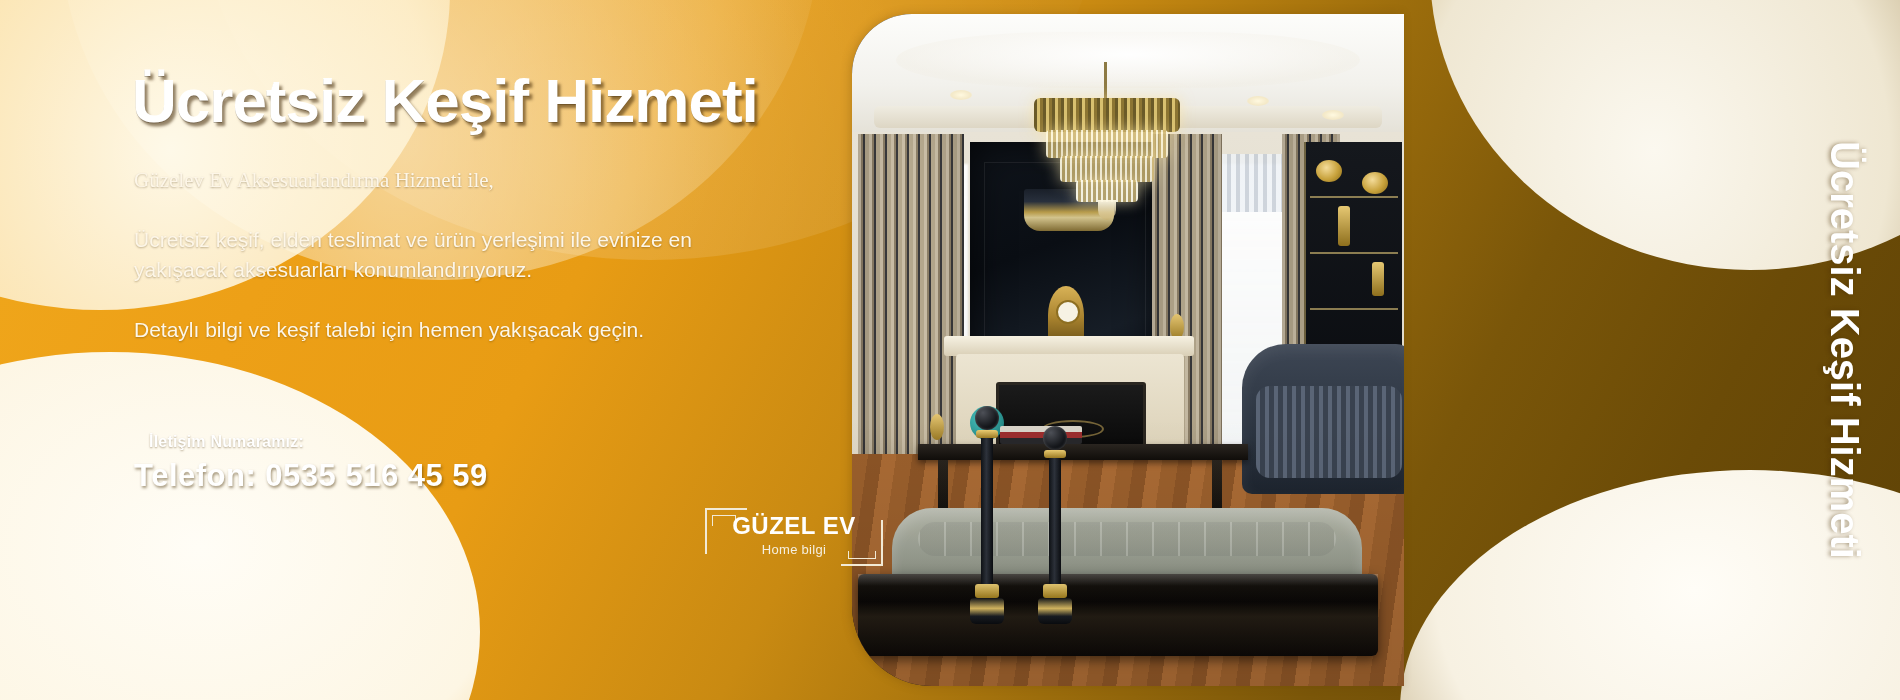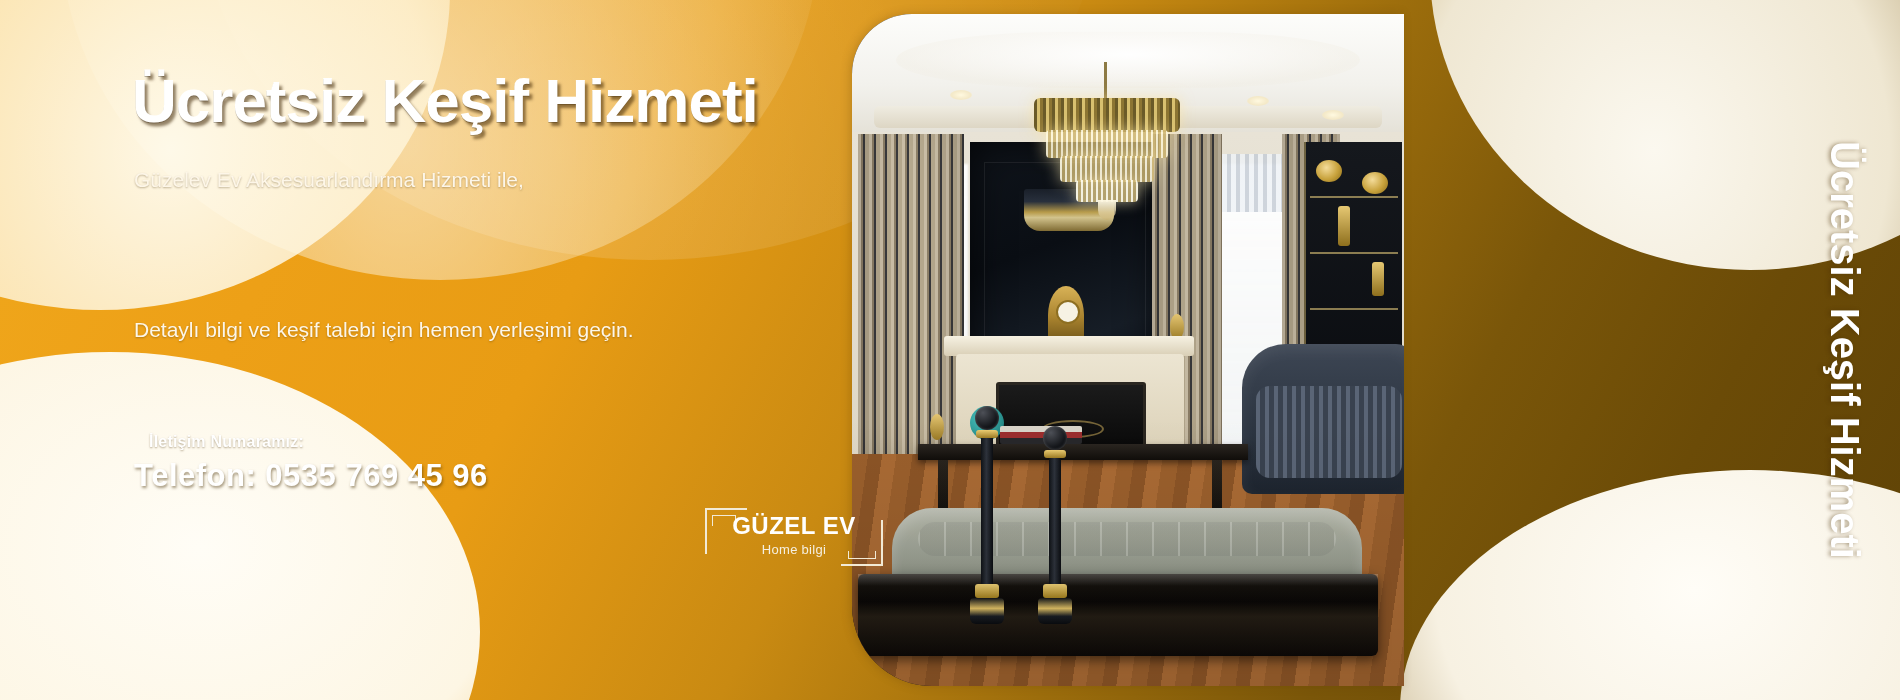--- a/index.html
+++ b/index.html
@@ -61,21 +61,21 @@
 
   .headline {
     position:absolute; top:68px; left:0;
     font-size:62px; font-weight:bold; color:#ffffff;
     letter-spacing:-1px; line-height:1.05;
     text-shadow: 3px 4px 3px rgba(60,35,0,.55), 0 1px 0 rgba(0,0,0,.25);
     white-space:nowrap;
   }
 
   .para { position:absolute; left:2px; color:#fdf6e8; font-size:21px; line-height:1.45; font-weight:400; text-shadow:0 1px 2px rgba(70,45,0,.35); }
-  .para-1 { top:165px; }
+  .para-1 { top:165px;font-family:Liberation Serif, serif; }
   .para-2 { top:225px; width:620px; }
   .para-3 { top:315px; }
 
   .contact-label {
     position:absolute; left:2px; top:433px;
     color:#ffffff; font-size:16px; font-weight:bold; letter-spacing:.2px;
     text-shadow:0 1px 2px rgba(70,45,0,.4);
     padding-left:15px;
   }
   .contact-phone {
@@ -429,23 +429,24 @@
         <div class="ls-base"></div>
       </div>
 
       <div class="photo-veil"></div>
     </div>
   </div>
 
   <div class="content">
     <div class="headline">Ücretsiz Keşif Hizmeti</div>
     <div class="para para-1">Güzelev Ev Aksesuarlandırma Hizmeti ile,</div>
-    <div class="para para-3">Detaylı bilgi ve keşif talebi için hemen yerleşimi geçin.</div>
+    <div class="para para-2">Ücretsiz keşif, elden teslimat ve ürün yerleşimi ile evinize en yakışacak aksesuarları konumlandırıyoruz.</div>
+    <div class="para para-3">Detaylı bilgi ve keşif talebi için hemen yakışacak geçin.</div>
     <div class="contact-label">İletişim Numaramız:</div>
-    <div class="contact-phone">Telefon: 0535 769 45 96</div>
+    <div class="contact-phone">Telefon: 0535 516 45 59</div>
   </div>
 
   <div class="logo">
     <div class="logo-frame-tl"></div>
     <div class="logo-frame-br"></div>
     <div class="logo-name">GÜZEL EV</div>
     <div class="logo-tag">Home bilgi</div>
   </div>
 
   <div class="vertical-text">

